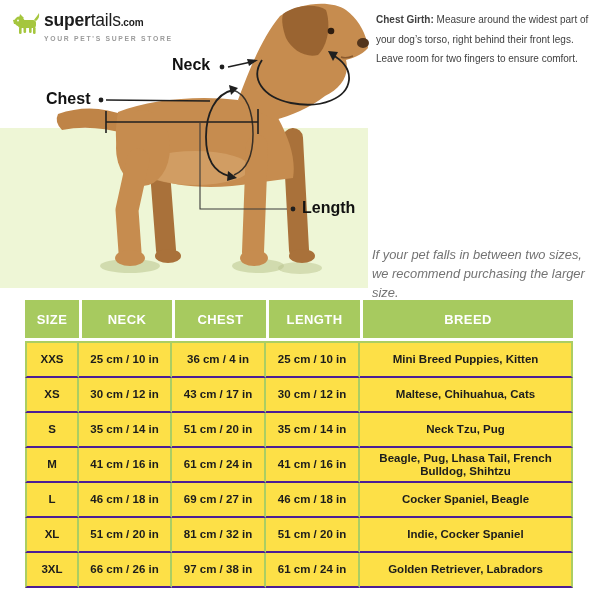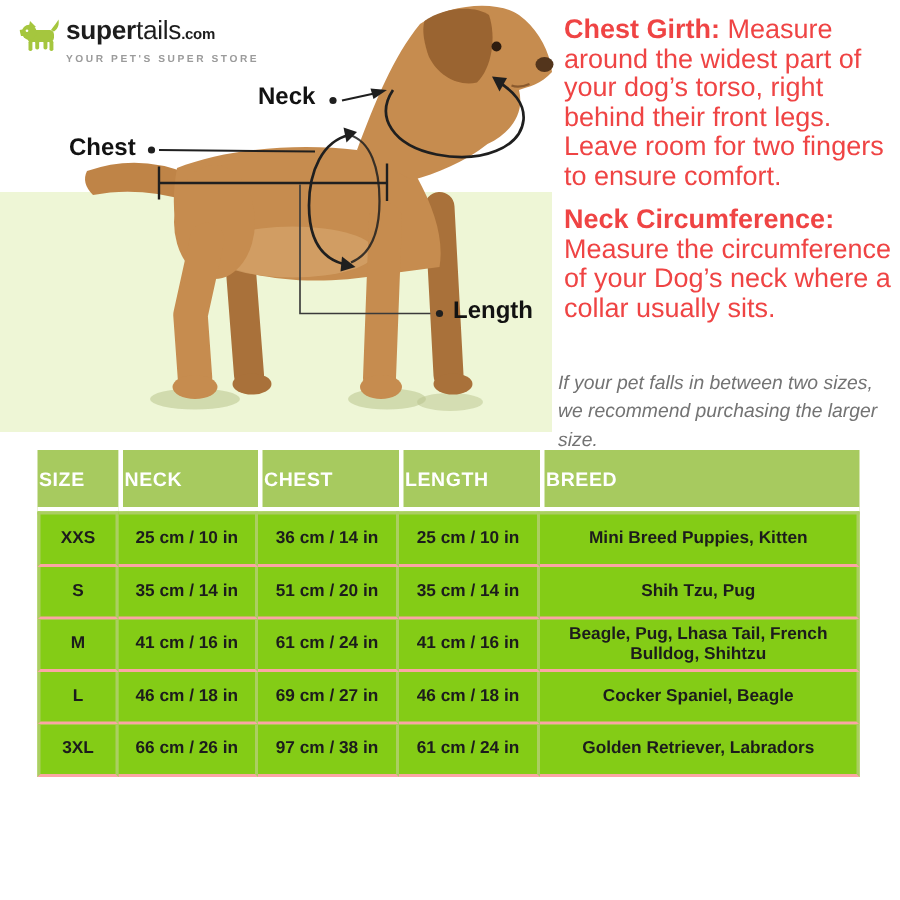--- a/index.html
+++ b/index.html
@@ -16,33 +16,33 @@
   .brand .b2{font-weight:400;}
   .brand .b3{font-size:10px;font-weight:700;}
   .logo-text .tagline{margin-top:3px;font-size:6.8px;font-weight:700;letter-spacing:1.7px;color:#9b9b9b;}
   
   .lbl{position:absolute;font-size:16px;font-weight:700;color:#121212;}
   .lbl-neck{left:172px;top:56px;}
   .lbl-chest{left:46px;top:90px;}
   .lbl-length{left:302px;top:199px;}
   
   .instructions{position:absolute;left:376px;top:10px;width:223px;}
-  .instructions p{margin:0 0 10px;font-size:18px;line-height:19.5px;color:#ef4444;}
+  .instructions p{margin:0 0 10px;font-size:10px;line-height:19.5px;color:#404040;}
   .instructions b{font-weight:700;}
   .note{position:absolute;left:372px;top:245px;width:223px;font-size:12.9px;line-height:19px;
         font-style:italic;color:#737373;}
   
   table.size-table{position:absolute;left:25px;top:300px;width:548px;border-collapse:separate;
         border-spacing:0;table-layout:fixed;}
   .size-table th{height:36px;background:#a7ca5f;color:#fff;font-size:13px;font-weight:700;
-        letter-spacing:.4px;text-align:left;vertical-align:middle;border-bottom:3px solid #fff;}
+        letter-spacing:.4px;text-align:center;vertical-align:middle;border-bottom:3px solid #fff;}
   .size-table th + th{border-left:3px solid #fff;}
-  .size-table td{height:31px;background:#84cc16;font-size:11.5px;font-weight:700;color:#1c1c1c;
+  .size-table td{height:31px;background:#fde047;font-size:11.5px;font-weight:700;color:#1c1c1c;
         text-align:center;vertical-align:middle;padding:1px 4px;line-height:13px;
-        border-right:2px solid #abce62;border-bottom:2px solid #fca5a5;}
+        border-right:2px solid #abce62;border-bottom:2px solid #4c1d95;}
   .size-table td:first-child{border-left:2px solid #abce62;}
   .size-table tbody tr:first-child td{border-top:2px solid #abce62;}
 </style>
 </head>
 <body>
 
 <div class="page">
 
   <div class="top">
     <div class="green-panel"></div>
@@ -122,21 +122,20 @@
         <div class="tagline">YOUR PET'S SUPER STORE</div>
       </div>
     </div>
 
     <div class="lbl lbl-neck">Neck</div>
     <div class="lbl lbl-chest">Chest</div>
     <div class="lbl lbl-length">Length</div>
 
     <div class="instructions">
       <p><b>Chest Girth:</b> <span>Measure around the widest part of your dog’s torso, right behind their front legs. Leave room for two fingers to ensure comfort.</span></p>
-      <p><b>Neck Circumference:</b> <span>Measure the circumference of your Dog’s neck where a collar usually sits.</span></p>
     </div>
     <div class="note">If your pet falls in between two sizes, we recommend purchasing the larger size.</div>
   </div>
 
   <table class="size-table">
     <colgroup>
       <col style="width:54px">
         <col style="width:93px">
         <col style="width:94px">
         <col style="width:94px">
@@ -148,46 +147,60 @@
         <th>NECK</th>
         <th>CHEST</th>
         <th>LENGTH</th>
         <th>BREED</th>
       </tr>
     </thead>
     <tbody>
         <tr>
           <td>XXS</td>
           <td>25 cm / 10 in</td>
-          <td>36 cm / 14 in</td>
+          <td>36 cm / 4 in</td>
           <td>25 cm / 10 in</td>
           <td>Mini Breed Puppies, Kitten</td>
+        </tr>
+        <tr>
+          <td>XS</td>
+          <td>30 cm / 12 in</td>
+          <td>43 cm / 17 in</td>
+          <td>30 cm / 12 in</td>
+          <td>Maltese, Chihuahua, Cats</td>
         </tr>
         <tr>
           <td>S</td>
           <td>35 cm / 14 in</td>
           <td>51 cm / 20 in</td>
           <td>35 cm / 14 in</td>
-          <td>Shih Tzu, Pug</td>
+          <td>Neck Tzu, Pug</td>
         </tr>
         <tr>
           <td>M</td>
           <td>41 cm / 16 in</td>
           <td>61 cm / 24 in</td>
           <td>41 cm / 16 in</td>
           <td>Beagle, Pug, Lhasa Tail, French Bulldog, Shihtzu</td>
         </tr>
         <tr>
           <td>L</td>
           <td>46 cm / 18 in</td>
           <td>69 cm / 27 in</td>
           <td>46 cm / 18 in</td>
           <td>Cocker Spaniel, Beagle</td>
         </tr>
         <tr>
+          <td>XL</td>
+          <td>51 cm / 20 in</td>
+          <td>81 cm / 32 in</td>
+          <td>51 cm / 20 in</td>
+          <td>Indie, Cocker Spaniel</td>
+        </tr>
+        <tr>
           <td>3XL</td>
           <td>66 cm / 26 in</td>
           <td>97 cm / 38 in</td>
           <td>61 cm / 24 in</td>
           <td>Golden Retriever, Labradors</td>
         </tr>
       </tbody>
   </table>
 
 </div>

